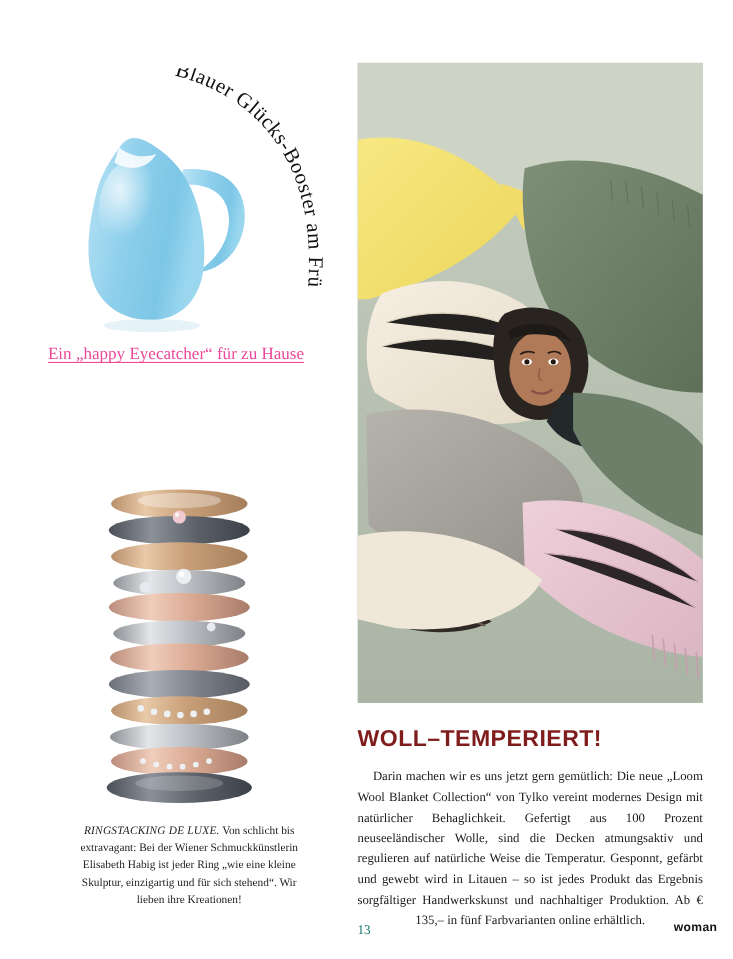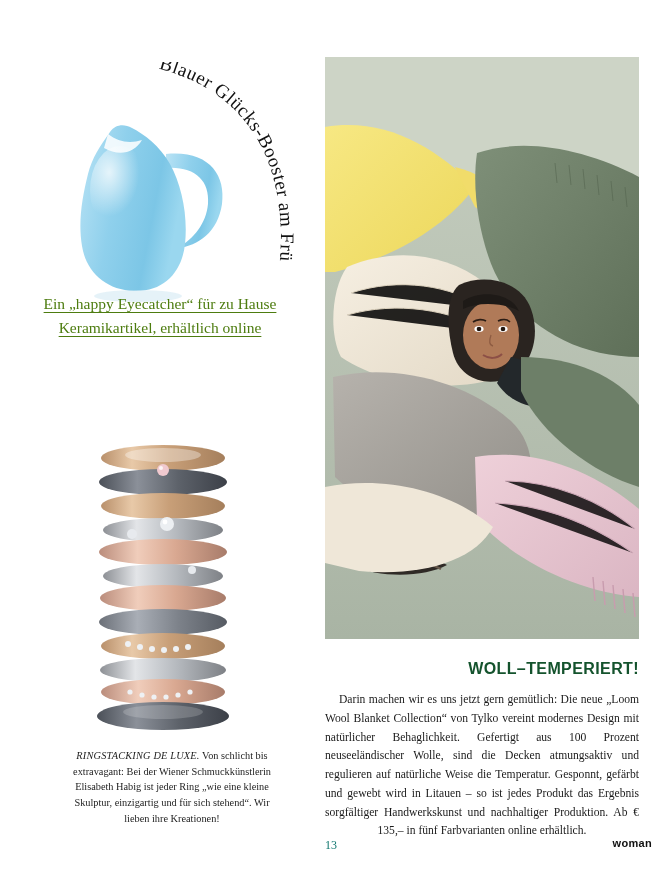--- a/index.html
+++ b/index.html
@@ -52,26 +52,26 @@
     left: 48px;
     top: 112px;
     width: 190px;
     height: 195px;
   }
 
   
   .intro-text {
     position: absolute;
     left: 26px;
-    top: 292px;
+    top: 310px;
     width: 268px;
     text-align: center;
     font-size: 15.5px;
     line-height: 1.58;
-    color: #4d7c0f;
+    color: #ec4899;
   }
   .intro-text .ul {
     text-decoration: underline;
     text-underline-offset: 3px;
     text-decoration-thickness: 0.7px;
   }
   .intro-text .it {
     font-style: italic;
   }
 
@@ -113,24 +113,24 @@
     width: 314px;
     height: 582px;
     overflow: hidden;
     background: #cfd8cf;
   }
 
   .right-head {
     margin-top: 21px;
     font-family: "Liberation Sans", sans-serif;
     font-weight: bold;
-    font-size: 16px;
+    font-size: 21px;
     letter-spacing: 0.4px;
-    text-align: right;
-    color: #14532d;
+    text-align: left;
+    color: #7f1d1d;
   }
 
   .right-body {
     margin-top: 13px;
     font-size: 11.6px;
     line-height: 1.62;
     text-align: justify;
     text-align-last: center;
     color: #1a1a1a;
     text-indent: 14px;
@@ -196,21 +196,20 @@
 
       <path d="M60,22 C70,30 82,32 94,28 C86,42 70,44 56,36 Z" fill="#ffffff" opacity="0.85"></path>
 
       <ellipse cx="72" cy="78" rx="30" ry="44" fill="url(#jugShine)"></ellipse>
 
       <ellipse cx="90" cy="184" rx="44" ry="6" fill="#cfe7f2" opacity="0.55"></ellipse>
     </svg>
 
     <div class="intro-text">
       <div class="ul">Ein „happy Eyecatcher“ für zu Hause</div>
-      <div class="ul">Keramikartikel, erhältlich online</div>
     </div>
 
     <svg class="rings-wrap" viewBox="0 0 182 300">
       <defs>
         <linearGradient id="gold" x1="0" y1="0" x2="1" y2="0">
           <stop offset="0%" stop-color="#b9906b"></stop>
           <stop offset="25%" stop-color="#e8c9a8"></stop>
           <stop offset="55%" stop-color="#c89f78"></stop>
           <stop offset="100%" stop-color="#a57f5c"></stop>
         </linearGradient>

